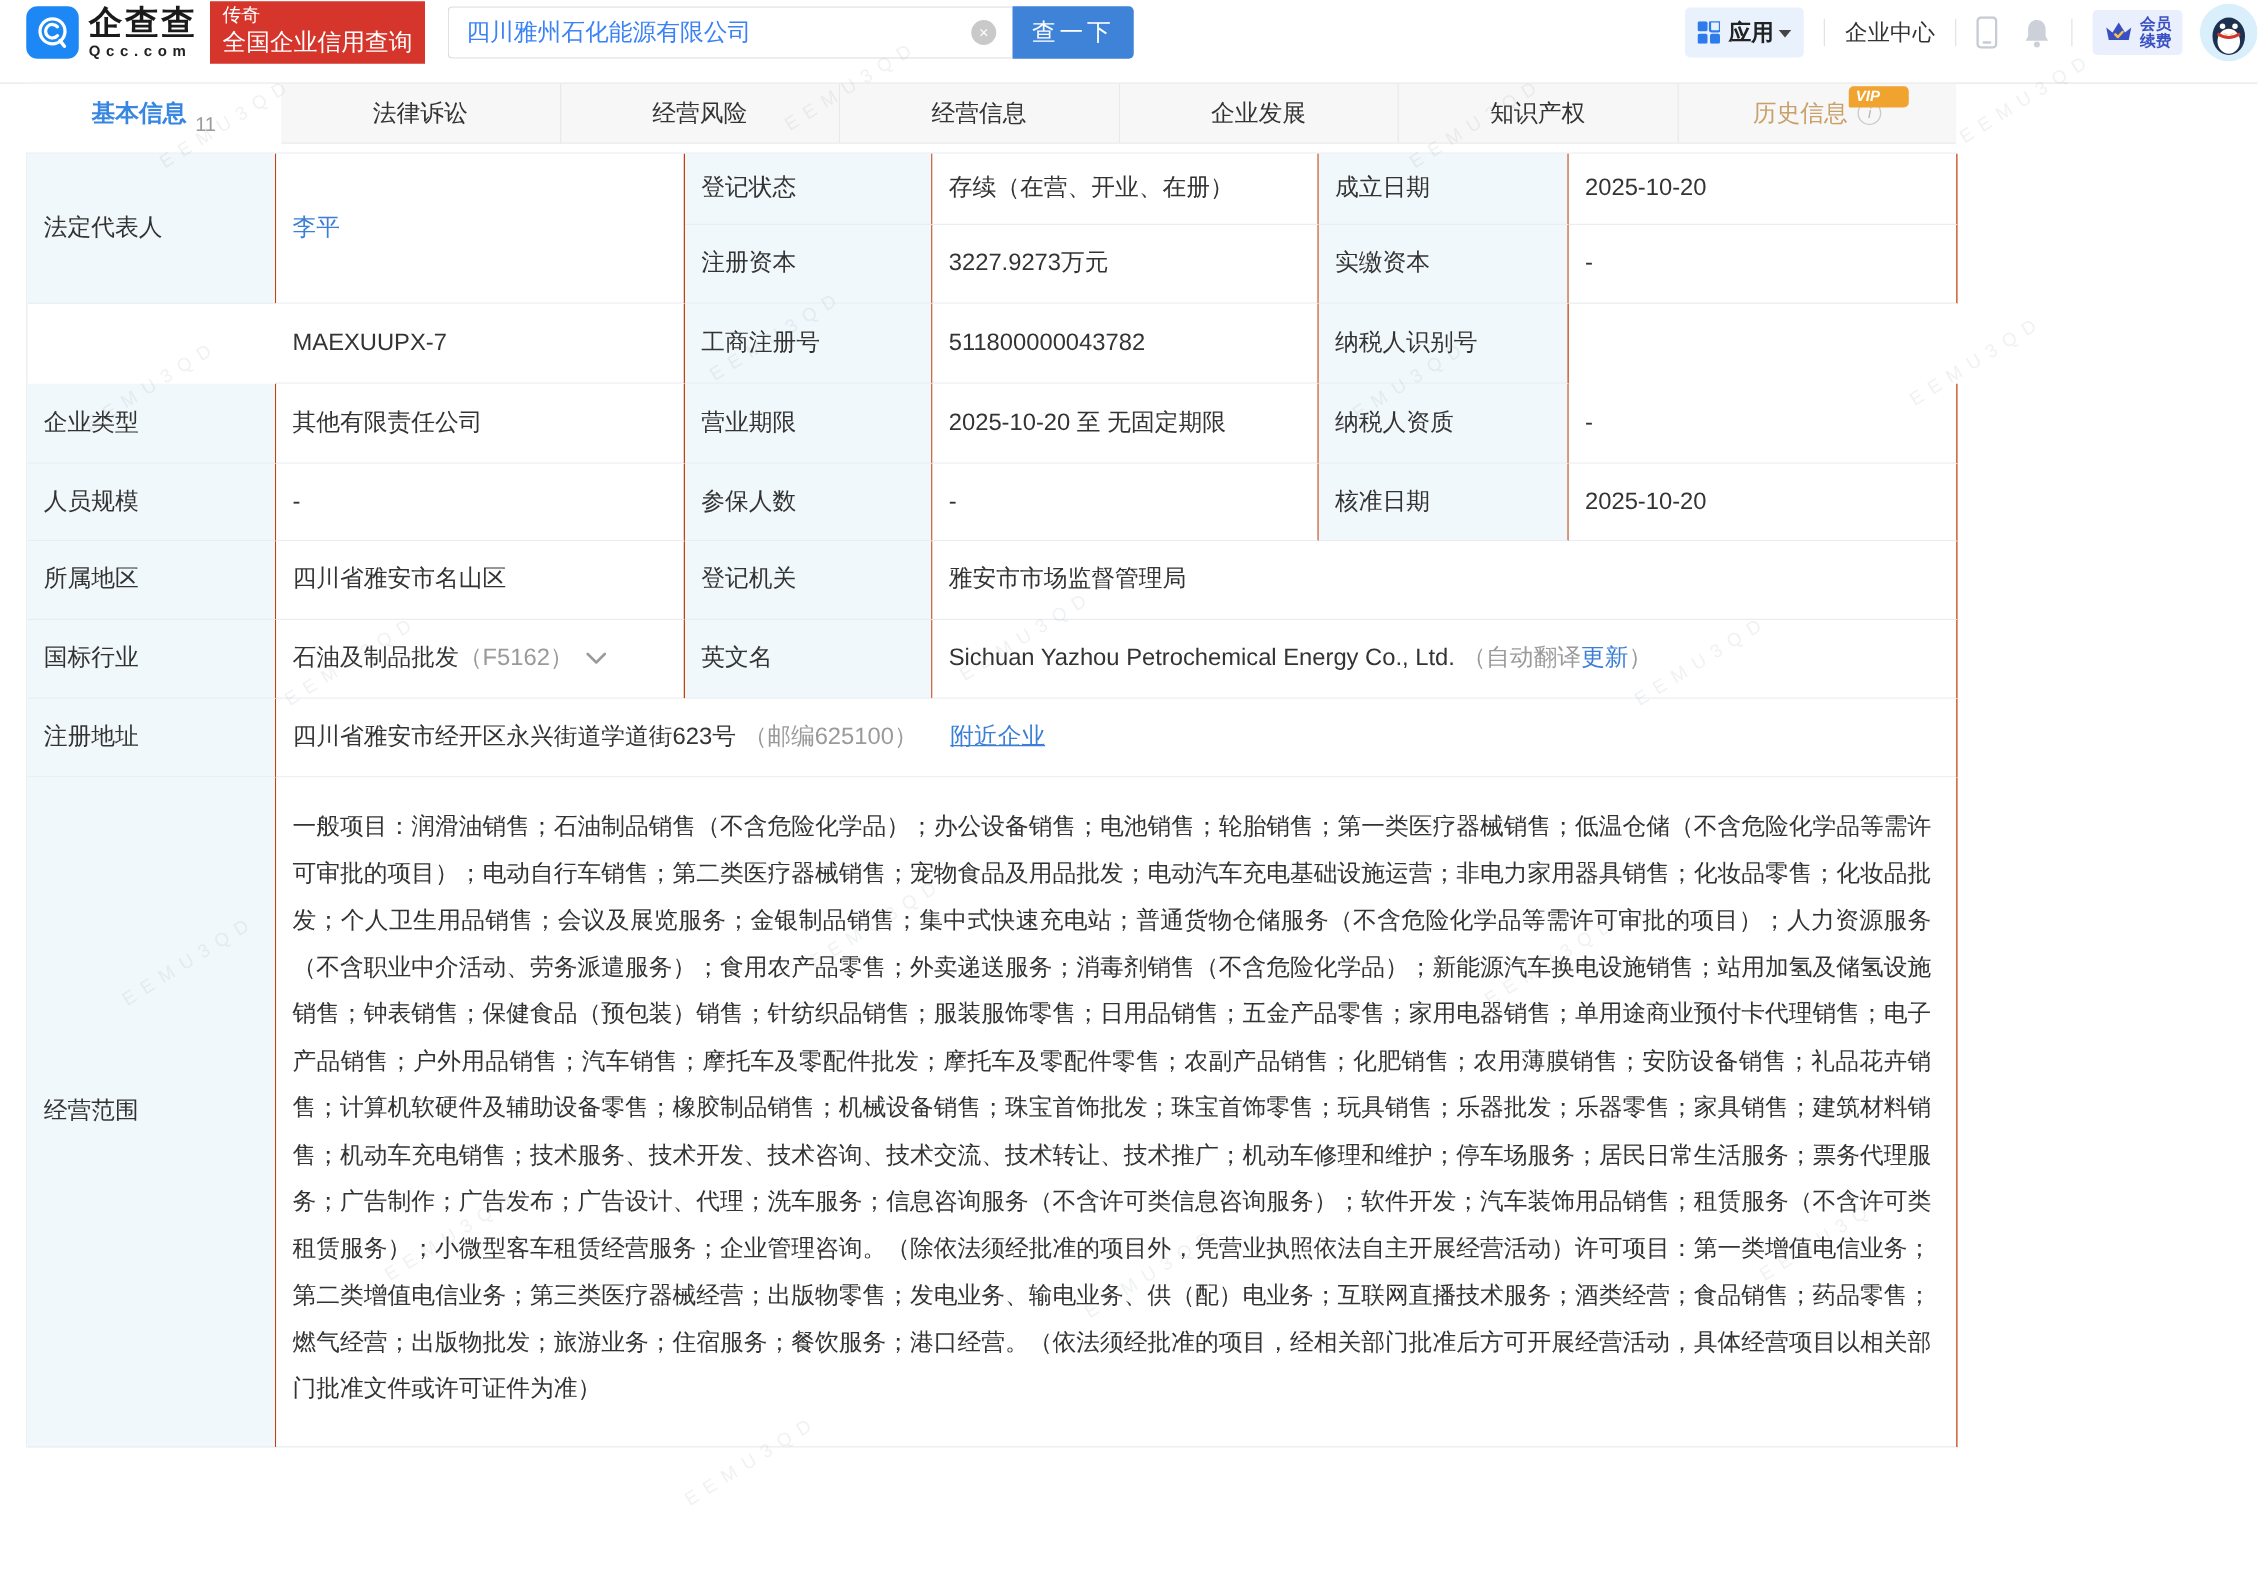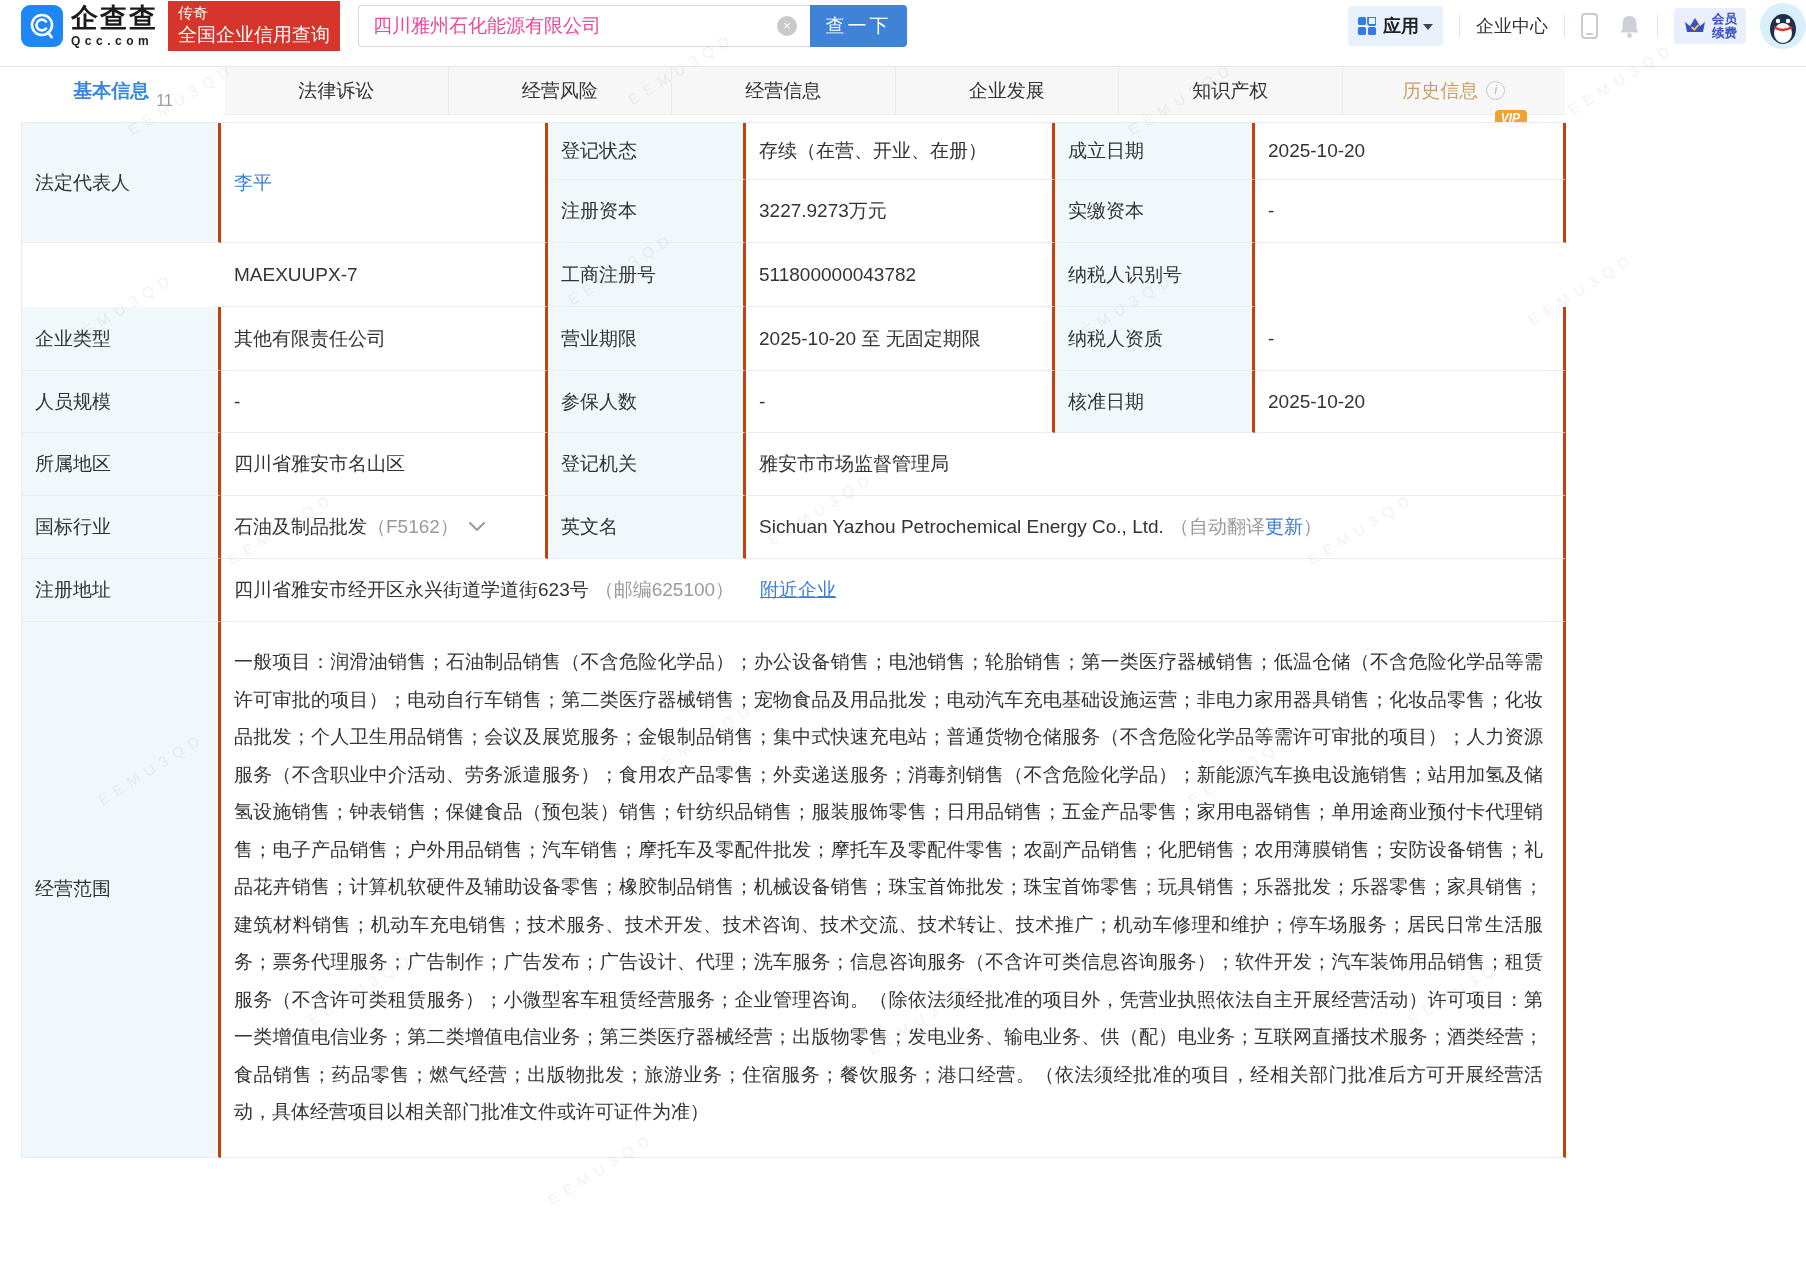--- a/index.html
+++ b/index.html
@@ -20,21 +20,21 @@
   .brand-col { margin-left: 8px; line-height: 1; }
   .brand-cn { font-size: 27px; font-weight: bold; color: #1a1a1a; letter-spacing: 2px; }
   .brand-en { font-size: 12px; font-weight: bold; color: #222; letter-spacing: 4.5px; margin-top: 3px; }
   .red-badge { margin-left: 10px; background: #d5352b; color: #fff; padding: 3px 10px 5px 10px;
                height: 50px; display: flex; flex-direction: column; justify-content: center; }
   .red-badge .l1 { font-size: 15px; line-height: 1.3; }
   .red-badge .l2 { font-size: 19px; line-height: 1.25; }
 
   .search-wrap { display: flex; align-items: center; margin-left: 18px; position: relative; }
   .search-input { width: 452px; height: 42px; border: 1px solid #d9d9d9; border-right: none;
-                  border-radius: 4px 0 0 4px; font-size: 19px; color: #ec4899;
+                  border-radius: 4px 0 0 4px; font-size: 19px; color: #3b82f6;
                   padding: 0 42px 0 14px; outline: none; font-family: "Liberation Sans", sans-serif; }
   .search-clear { position: absolute; right: 110px; width: 20px; height: 20px; border-radius: 50%;
                   background: #c9c9c9; color: #fff; font-size: 13px; line-height: 20px;
                   text-align: center; cursor: pointer; }
   .search-btn { width: 97px; height: 42px; background: #3e83d8; color: #fff; font-size: 19px;
                 border: none; border-radius: 0 4px 4px 0; cursor: pointer; letter-spacing: 3px;
                 font-family: "Liberation Sans", sans-serif; }
 
   .header-right { margin-left: auto; display: flex; align-items: center; height: 100%; }
   .apps-pill { display: flex; align-items: center; background: #e9f1fd; border-radius: 4px;
@@ -57,33 +57,33 @@
   .tabs { display: flex; width: 1544px; height: 100%; }
   .tab { display: flex; align-items: center; justify-content: center; font-size: 19px;
          color: #333; background: #f7f7f7; border-bottom: 1px solid #ececec; cursor: pointer;
          flex: 1 1 0; position: relative; border-left: 1px solid #e9e9e9; }
   .tab:nth-child(2) { border-left: none; }
   .tab.active { background: #fff; border-bottom: none; border-left: none; flex: 0 0 204px; }
   .tab.active .tab-label { color: #3787e0; font-weight: bold; }
   .tab-count { color: #9b9b9b; font-size: 16px; margin-left: 7px; margin-top: 20px; }
   .tab.vip-tab .tab-label { color: #c9a06a; }
   .vip-badge { position: absolute; top: 2px; right: 38px; background: #f0a32f; color: #fff;
-               font-size: 12px; font-style: italic; font-weight: bold; padding: 1px 7px 2px 6px;
-               border-radius: 4px 4px 4px 1px; margin-top: 41px; }
+               font-size: 12px; font-style: italic; font-weight: bold; padding: 1px 23px 2px 6px;
+               border-radius: 4px 4px 4px 1px; }
   .info-circle { width: 19px; height: 19px; border-radius: 50%; border: 1px solid #c9c9c9;
                  color: #b5b5b5; font-size: 12px; line-height: 17px; text-align: center;
                  margin-left: 8px; font-style: italic; }
 
   
   .table { position: relative; z-index: 2; margin: 7px 0 0 21px; width: 1544px;
            display: grid; background: transparent;
            grid-template-columns: 199px 327px 198px 309px 200px 311px;
            grid-template-rows: 57px 63px 64px 64px 62px 63px 63px 63px auto;
            border-top: 1px solid #e9edf1; border-left: 1px solid #e9edf1; }
-  .cell { border-right: 3px solid #c2410c; border-bottom: 1px solid #e9edf1;
+  .cell { border-right: 1px solid #c2410c; border-bottom: 1px solid #e9edf1;
           display: flex; align-items: center; padding: 0 10px 0 13px; font-size: 19px;
           background: #fff; line-height: 1.35; }
   .cell.lbl { background: #f1f8fb; color: #333; }
   .muted { color: #9a9a9a; }
   .lnk { color: #3a7fd5; cursor: pointer; }
   .lnk.u { text-decoration: underline; }
   .gap6 { margin-left: 6px; }
   .chev { margin-left: 10px; display: inline-flex; cursor: pointer; }
   .scope-cell { align-items: flex-start; padding: 21px 20px 26px 13px; }
   .scope-text { font-size: 19px; line-height: 37.5px; text-align: justify; color: #333; }

